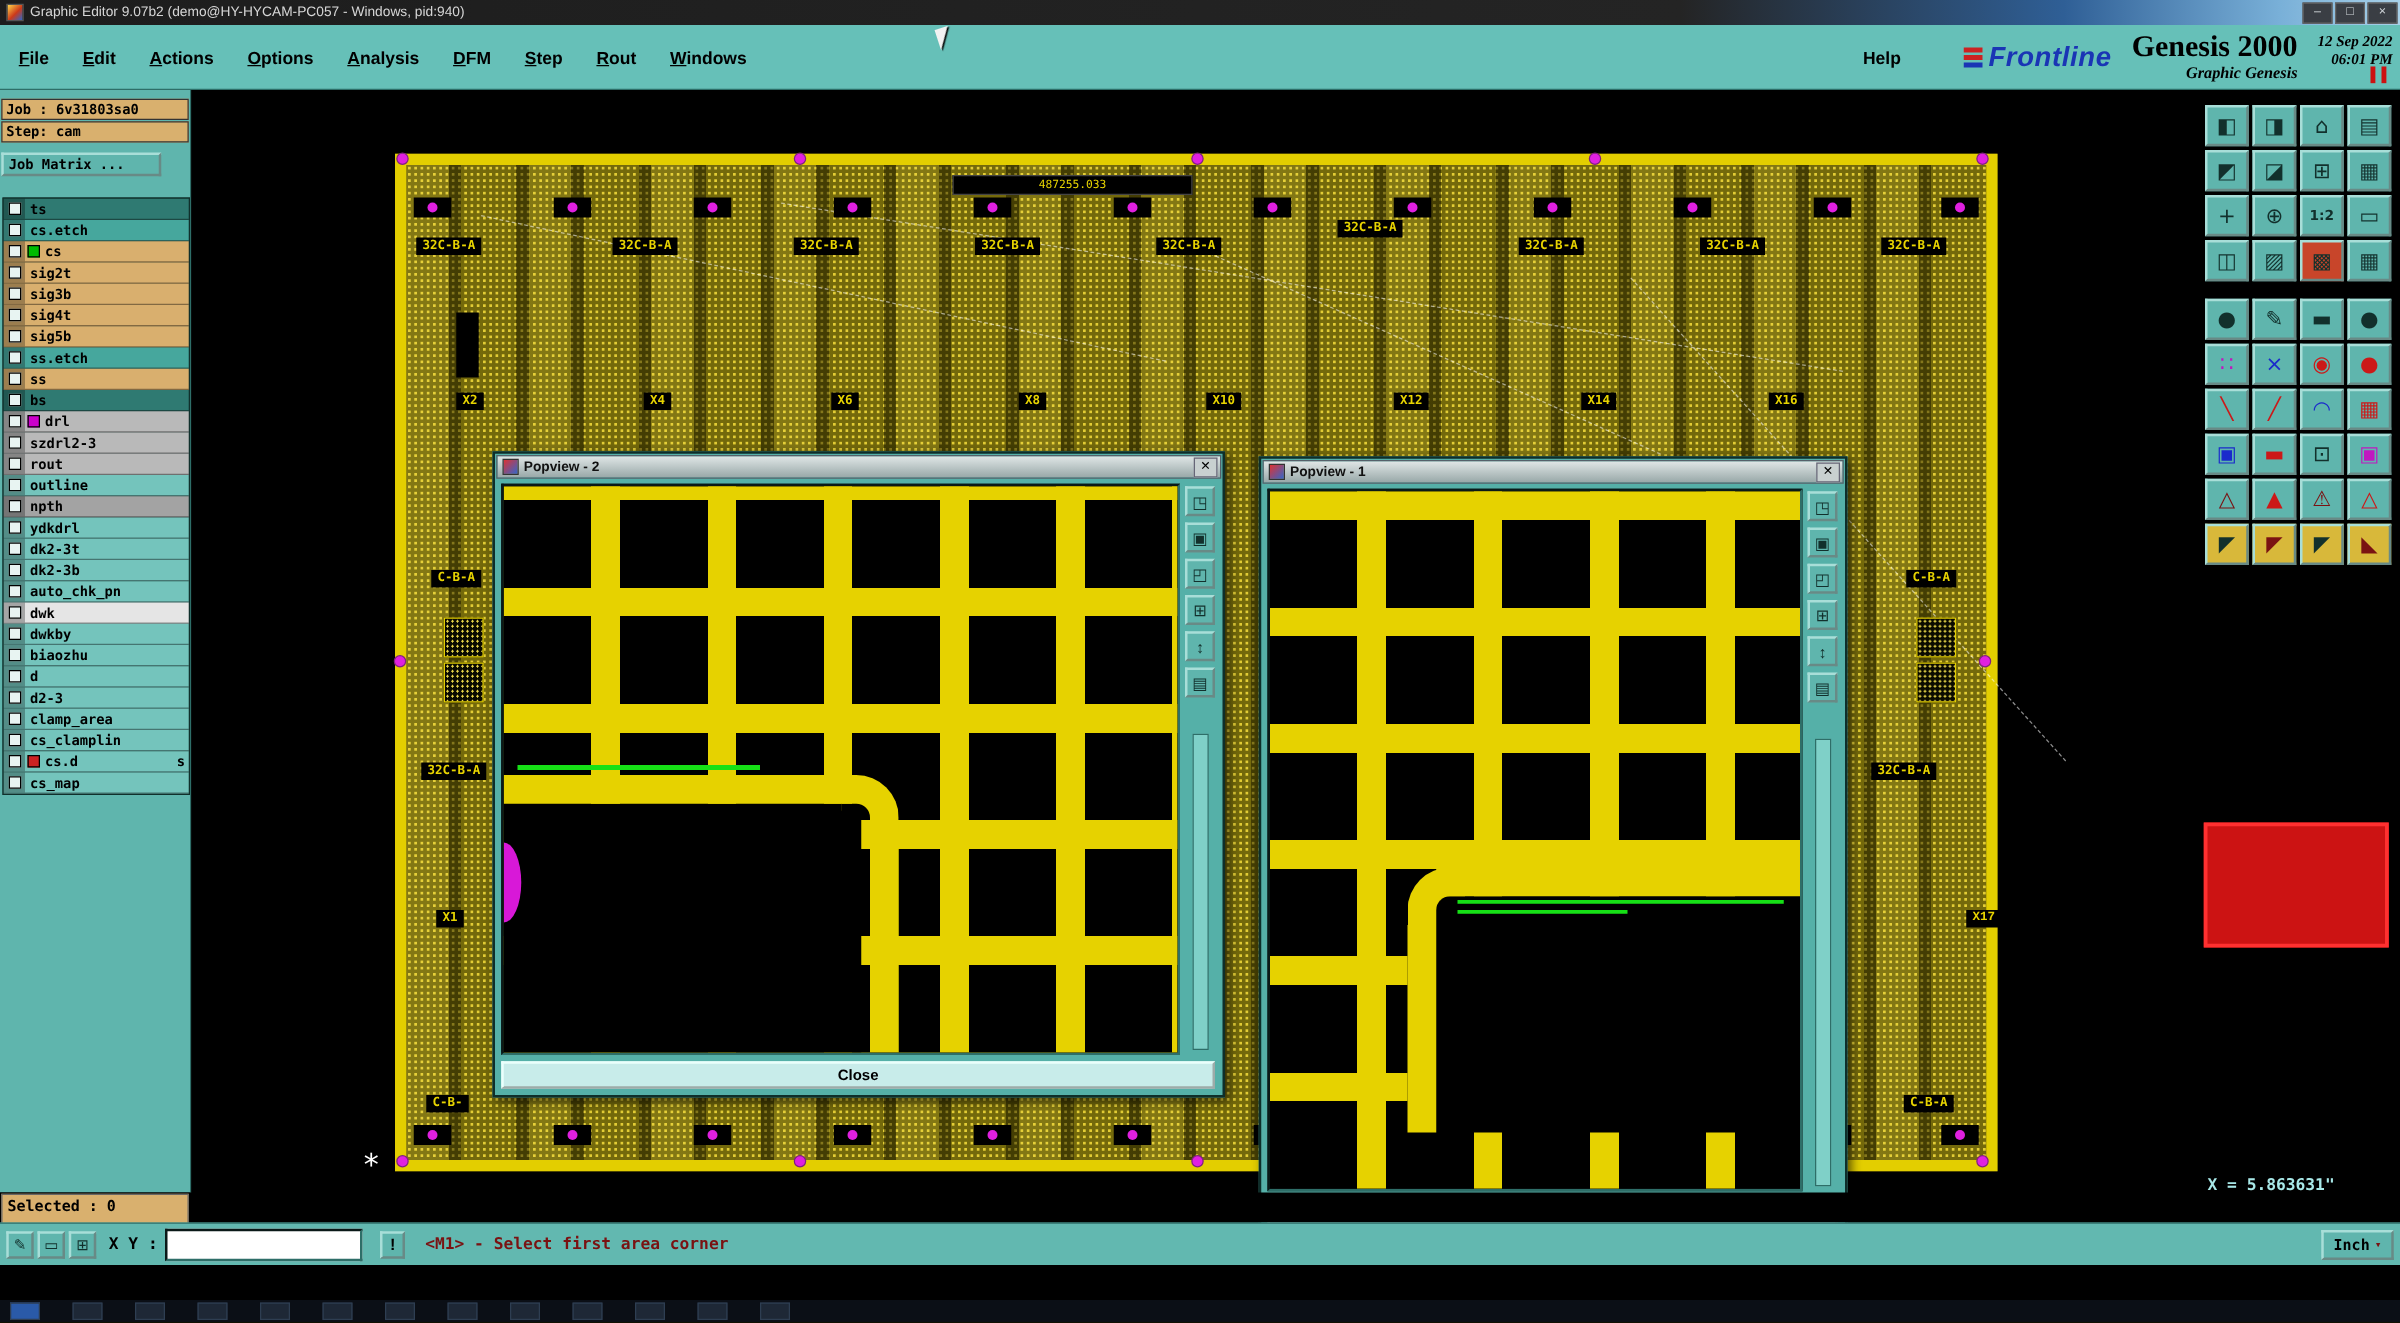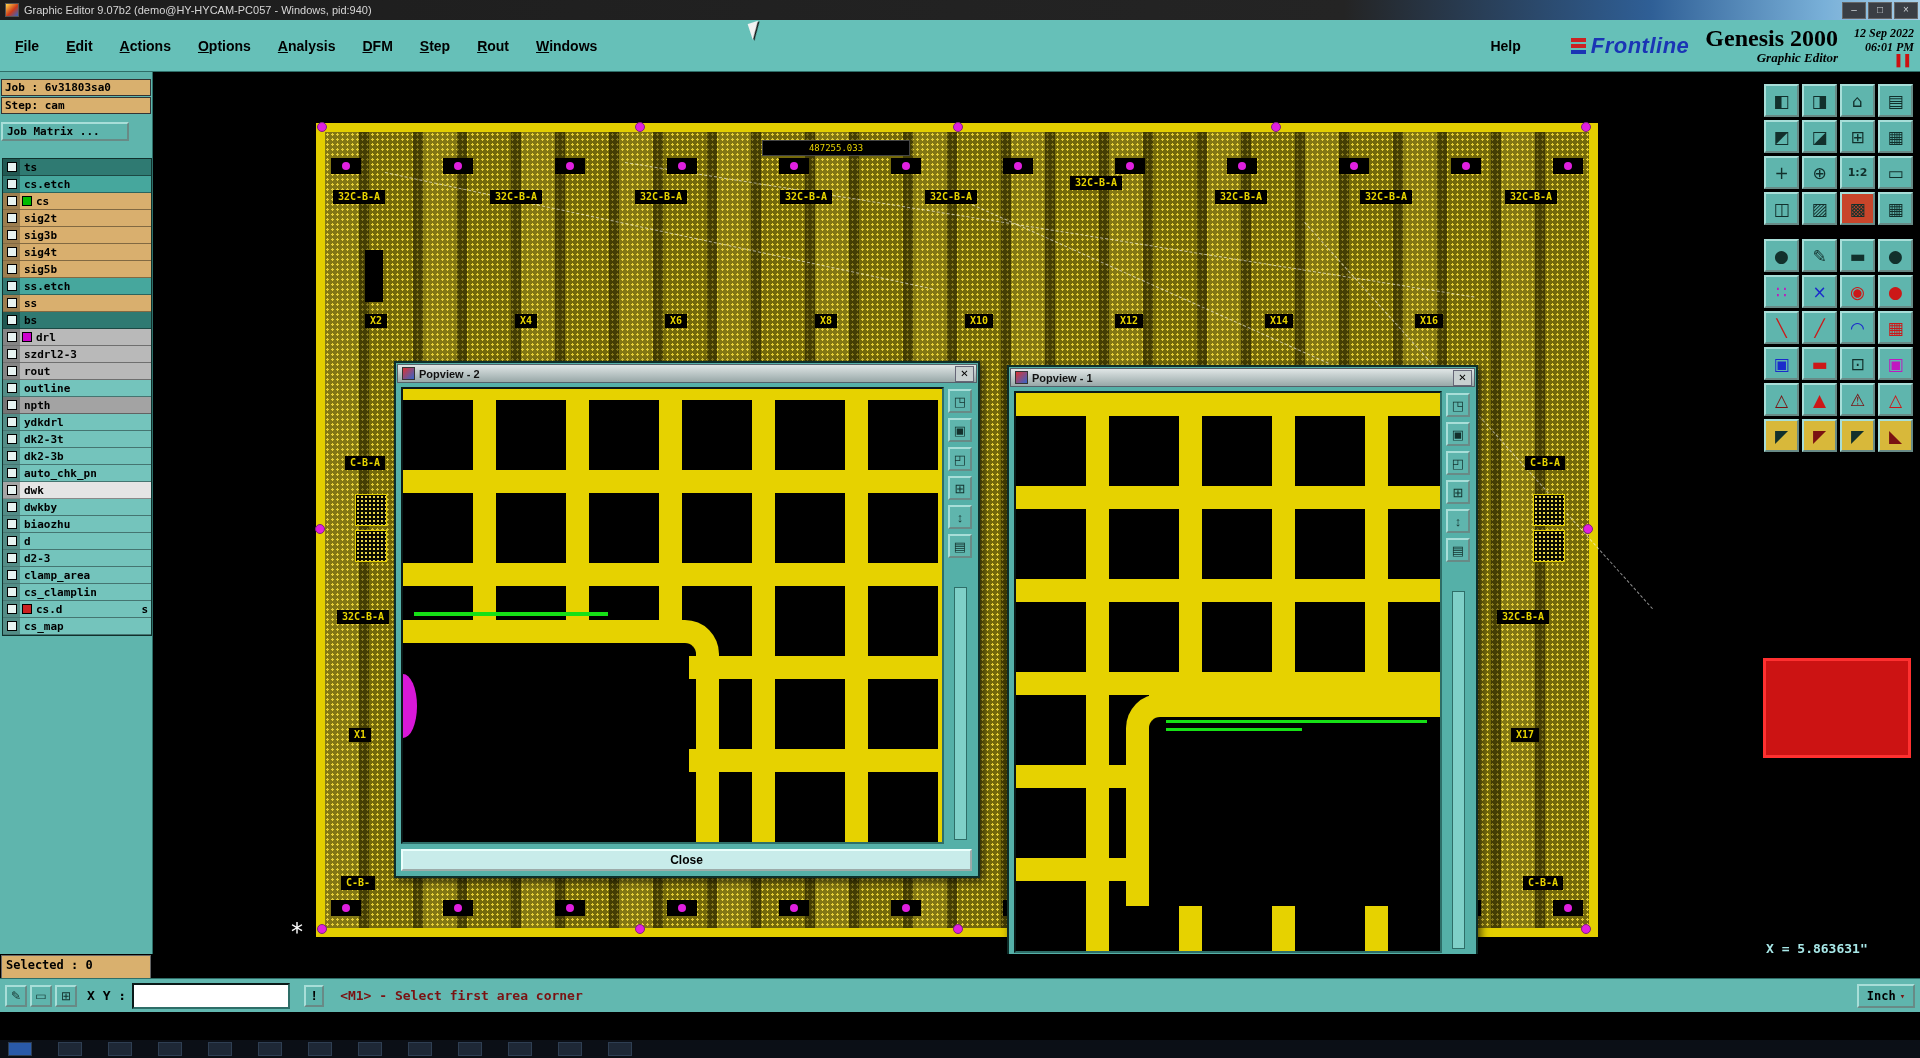--- a/index.html
+++ b/index.html
@@ -76,21 +76,21 @@
       repeating-linear-gradient(90deg, rgba(255,235,90,.16) 0 34px, rgba(20,18,0,.45) 34px 44px, rgba(255,235,90,.06) 44px 88px, rgba(20,18,0,.45) 88px 98px),
       radial-gradient(circle, rgba(246,222,60,.85) 1px, transparent 1.4px);
     background-size:auto,5px 5px;}
   .pcb-label{position:absolute;background:#000;color:#e8d400;font-family:"DejaVu Sans Mono",monospace;font-size:10px;font-weight:bold;
     padding:2px 5px;line-height:1;white-space:nowrap;}
   .fid{position:absolute;width:30px;height:16px;background:#000;display:flex;align-items:center;justify-content:center;}
   .fid::after{content:"";width:8px;height:8px;border-radius:50%;background:#e020e0;}
   .mdot{position:absolute;width:10px;height:10px;border-radius:50%;background:#e020e0;border:1px solid #802080;box-sizing:border-box;}
   .conn{position:absolute;width:30px;height:30px;background-color:#0a0a00;border:1px solid #e3ce00;
     background-image:radial-gradient(circle,#e8d44a .8px,transparent 1px);background-size:4px 4px;}
-  #ruler{position:absolute;left:437px;top:8px;width:148px;height:16px;background:#000;border:1px solid #444;
+  #ruler{position:absolute;left:437px;top:8px;width:192px;height:16px;background:#000;border:1px solid #444;
     color:#e8d400;font-family:"DejaVu Sans Mono",monospace;font-size:9px;display:flex;align-items:center;justify-content:center;box-sizing:border-box;}
   .dash{position:absolute;border-top:1px dashed rgba(255,255,255,.55);transform-origin:0 0;}
   #pcb-blackrect{position:absolute;left:40px;top:118px;width:18px;height:52px;background:#000;}
   #crosshair{position:absolute;left:138px;top:846px;color:#fff;font-size:24px;font-family:"DejaVu Sans",sans-serif;}
   #cursor{position:absolute;left:750px;top:22px;width:0;height:0;border-left:11px solid #f2f2f2;border-bottom:17px solid transparent;
     transform:rotate(-18deg);filter:drop-shadow(1px 1px 0 #000);z-index:50;}
 
   
   #right-panel{position:absolute;left:1760px;top:72px;width:160px;height:882px;background:#000;}
   #right-toolbar{position:absolute;left:4px;top:12px;display:grid;grid-template-columns:repeat(4,35px);gap:3px;}
@@ -169,21 +169,21 @@
       <div id="logo">
         <div id="logo-bars">
           <div style="background:#cc2222"></div>
             <div style="background:#cc2222"></div>
             <div style="background:#1a35b5"></div>
         </div>
         <span id="brand-name">Frontline</span>
       </div>
       <div id="product">
         <div id="product-name">Genesis 2000</div>
-        <div id="product-subtitle">Graphic Editor</div>
+        <div id="product-subtitle">Graphic Genesis</div>
       </div>
       <div>
         <div id="datetime">
           <div>12 Sep 2022</div>
           <div>06:01 PM</div>
         </div>
         <div id="pause-icon">▌▌</div>
       </div>
     </div>
   </div>
@@ -393,21 +393,21 @@
         <div class="pcb-label" style="left: 790px; top: 182px;">X12</div>
         <div class="pcb-label" style="left: 940px; top: 182px; text-align: center;">X14</div>
         <div class="pcb-label" style="left: 1090px; top: 182px;">X16</div>
         <div class="pcb-label" style="left: 20px; top: 324px;">C-B-A</div>
         <div class="pcb-label" style="left: 12px; top: 478px;">32C-B-A</div>
         <div class="pcb-label" style="left: 16px; top: 744px;">C-B-</div>
         <div class="pcb-label" style="left: 1200px; top: 324px;">C-B-A</div>
         <div class="pcb-label" style="left: 1172px; top: 478px;">32C-B-A</div>
         <div class="pcb-label" style="left: 1198px; top: 744px;">C-B-A</div>
         <div class="pcb-label" style="left: 24px; top: 596px;">X1</div>
-        <div class="pcb-label" style="left: 1186px; top: 596px;">X17</div>
+        <div class="pcb-label" style="left: 1248px; top: 596px; font-family: Liberation Mono, monospace;">X17</div>
         <div class="fid" style="left: 6px; top: 26px;"></div>
         <div class="fid" style="left: 118px; top: 26px;"></div>
         <div class="fid" style="left: 230px; top: 26px;"></div>
         <div class="fid" style="left: 342px; top: 26px;"></div>
         <div class="fid" style="left: 454px; top: 26px;"></div>
         <div class="fid" style="left: 566px; top: 26px;"></div>
         <div class="fid" style="left: 678px; top: 26px;"></div>
         <div class="fid" style="left: 790px; top: 26px;"></div>
         <div class="fid" style="left: 902px; top: 26px;"></div>
         <div class="fid" style="left: 1014px; top: 26px;"></div>

